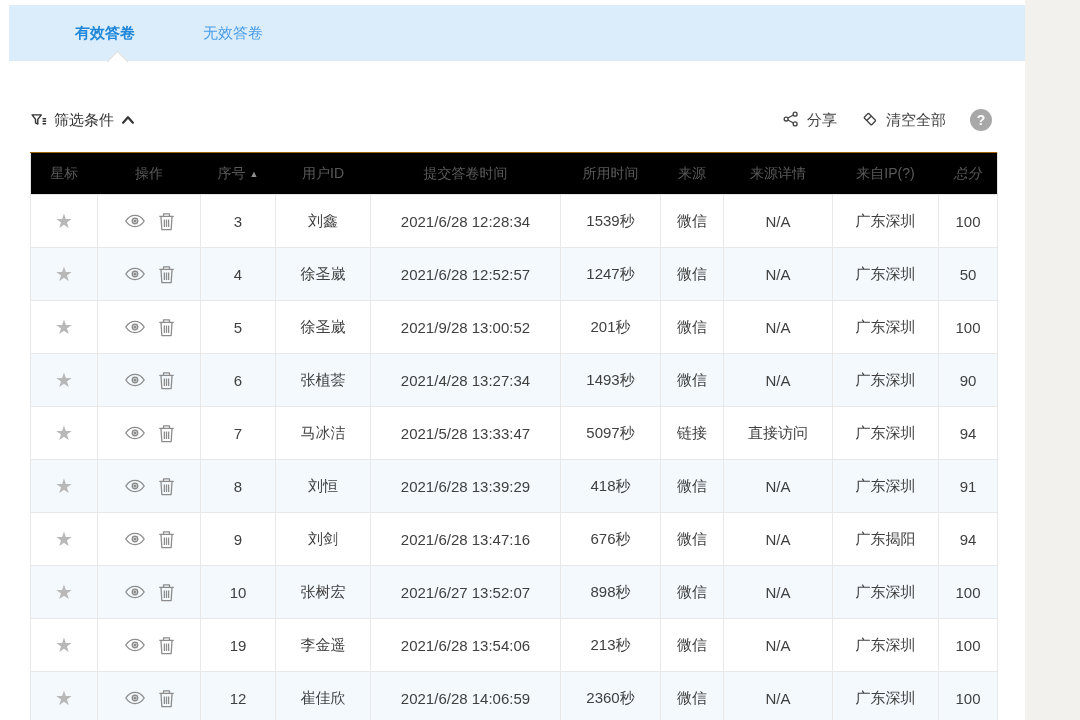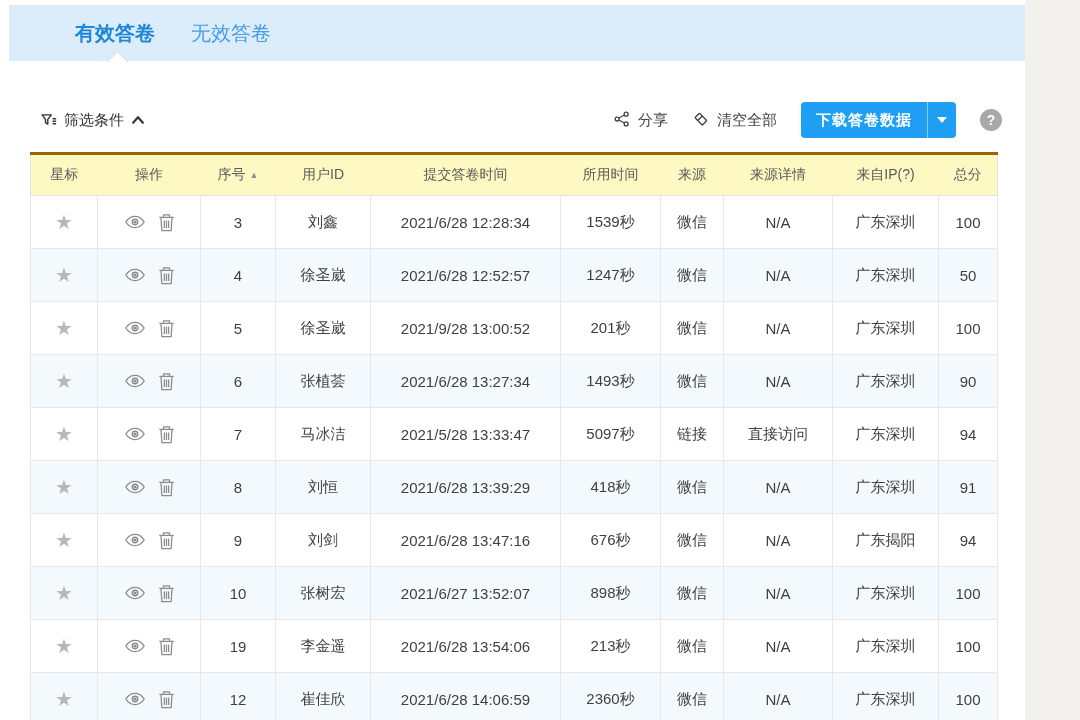--- a/index.html
+++ b/index.html
@@ -12,33 +12,33 @@
   }
   .right-strip {
     position: absolute; right: 0; top: 0; width: 55px; height: 720px;
     background: #f2f1ee;
   }
   
   .tabbar {
     position: absolute; left: 9px; top: 5px; width: 1016px; height: 56px;
     background: #dbedfa; display: flex; align-items: center;
   }
-  .tab { font-size: 20px; color: #4a9ce8; cursor: pointer; }
+  .tab { font-size: 15px; color: #4a9ce8; cursor: pointer; }
   .tab.active { color: #1f86d9; font-weight: bold; }
   .tab-valid { margin-left: 66px; }
-  .tab-invalid { margin-left: 36px; }
+  .tab-invalid { margin-left: 68px; }
   .notch {
     position: absolute; left: 110px; top: 54px; width: 15px; height: 15px;
     background: #ffffff; transform: rotate(45deg);
     border-top: 1px solid #dcdcdc; border-left: 1px solid #dcdcdc;
     z-index: 2;
   }
   
   .toolbar {
-    position: absolute; left: 40px; top: 100px; width: 962px; height: 40px;
+    position: absolute; left: 30px; top: 100px; width: 962px; height: 40px;
     display: flex; align-items: center; justify-content: space-between;
   }
   .filter-toggle {
     display: flex; align-items: center; gap: 7px;
     font-size: 15px; color: #333; cursor: pointer;
   }
   .filter-toggle svg { display: block; }
   .actions { display: flex; align-items: center; gap: 24px; }
   .action-link {
     display: flex; align-items: center; gap: 7px;
@@ -67,26 +67,26 @@
     background: #a8a8a8; color: #fff; font-size: 14px; font-weight: bold;
     display: flex; align-items: center; justify-content: center; cursor: pointer;
   }
   
   table.data-table {
     position: absolute; left: 30px; top: 152px; width: 967px;
     border-collapse: collapse; table-layout: fixed;
     font-size: 15px;
   }
   .data-table th {
-    background: #fef9c3; height: 42px; font-weight: normal;
+    background: #000000; height: 42px; font-weight: normal;
     color: #5a5a5a; font-size: 14px; text-align: center;
-    border-top: 3px solid #a16207; border-bottom: 1px solid #e3e3e3;
+    border-top: 1px solid #a16207; border-bottom: 1px solid #e3e3e3;
   }
   .data-table th:first-child { border-left: 1px solid #e3e3e3; }
-  .data-table th:last-child  { border-right: 1px solid #e3e3e3; }
+  .data-table th:last-child  { border-right: 1px solid #e3e3e3; font-style: italic; }
   .data-table td {
     height: 53px; text-align: center; color: #3f3f3f;
     border: 1px solid #e8e8e8; background: #ffffff;
   }
   .data-table tbody tr:nth-child(even) td { background: #f3f9fd; }
   .sort-asc { font-size: 9px; color: #8f8f8f; margin-left: 4px; vertical-align: 1px; }
   .star-glyph { font-size: 20px; color: #b8b8b8; cursor: pointer; line-height: 1; }
   .row-icon { display: inline-flex; vertical-align: middle; cursor: pointer; }
   .row-icon + .row-icon { margin-left: 12px; }
 </style>
@@ -136,26 +136,20 @@
         <svg width="18" height="18" viewBox="0 0 24 24" fill="none" stroke="#444" stroke-width="1.8" stroke-linejoin="round">
           <g transform="rotate(45 12 12)">
             <rect x="5" y="8" width="14" height="8.5" rx="1.2"></rect>
             <line x1="10.5" y1="8" x2="10.5" y2="16.5"></line>
           </g>
         </svg>
       </span>
       <span>清空全部</span>
     </div>
 
-    <div class="download-btn">
-      <div class="download-main">下载答卷数据</div>
-      <div class="download-caret">
-        <span class="caret-down"></span>
-      </div>
-    </div>
 
     <div class="help-circle">
       <span>?</span>
     </div>
   </div>
 </div>
 
 <table class="data-table">
   <colgroup>
     <col style="width:67px">
@@ -270,21 +264,21 @@
           </span><span class="row-icon">
             <svg width="17" height="19" viewBox="0 0 20 22" fill="none" stroke="#8c8c8c" stroke-width="1.5" stroke-linejoin="round">
               <path d="M1.5 5h17"></path>
               <path d="M6.5 5V2h7v3"></path>
               <path d="M3.5 5l1 15.5h11l1-15.5"></path>
               <path d="M7.5 8.5v9M10 8.5v9M12.5 8.5v9"></path>
             </svg>
           </span></td>
         <td>6</td>
         <td>张植荟</td>
-        <td>2021/6/28 13:27:34</td>
+        <td>2021/4/28 13:27:34</td>
         <td>1493秒</td>
         <td>微信</td>
         <td>N/A</td>
         <td>广东深圳</td>
         <td>90</td>
       </tr>
       <tr>
         <td><span class="star-glyph">★</span></td>
         <td><span class="row-icon">
             <svg width="22" height="18" viewBox="0 0 24 18" fill="none" stroke="#8c8c8c" stroke-width="1.5">

